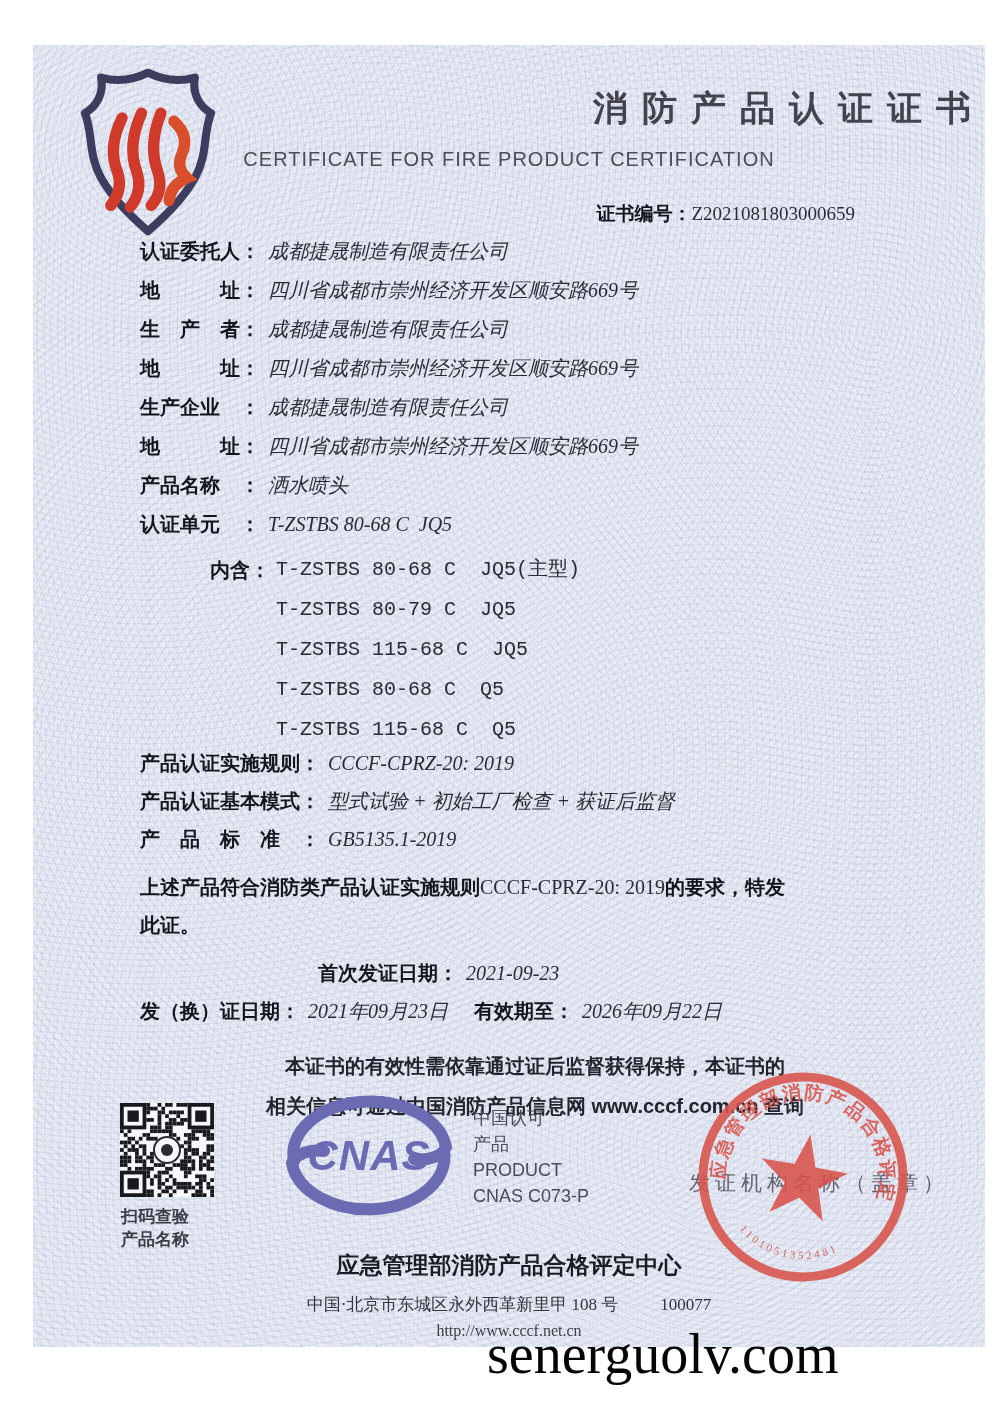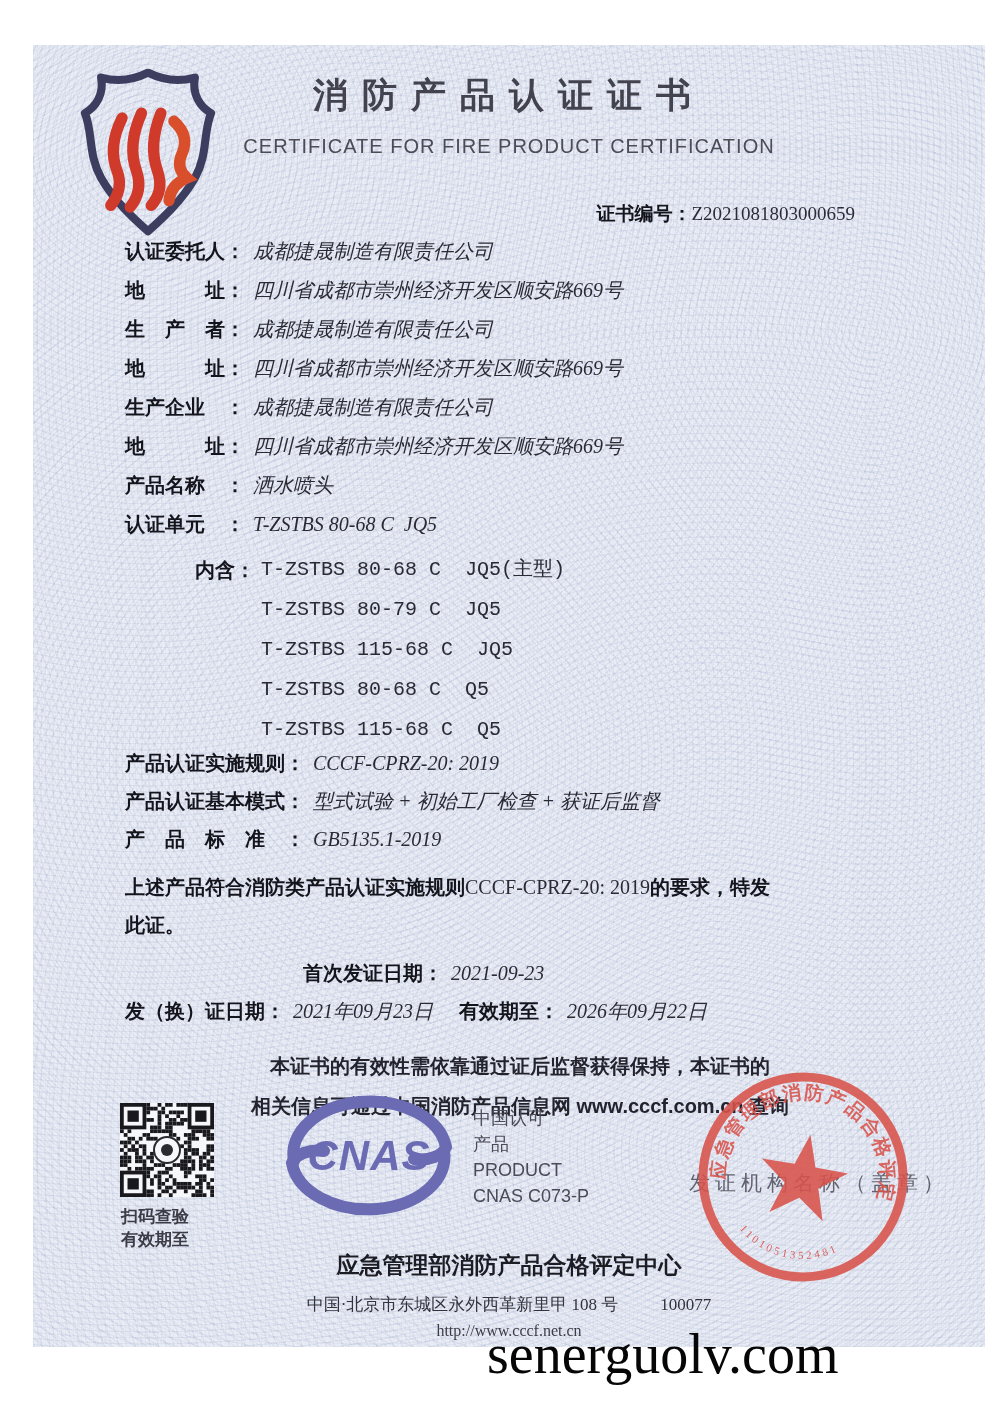--- a/index.html
+++ b/index.html
@@ -7,27 +7,27 @@
         font-family:"Liberation Serif",serif;}
   .scan{position:absolute;left:33px;top:45px;width:952px;height:1302px;
         background-color:#e9ecf4;
         background-image:
           repeating-radial-gradient(circle at 12% 8%,  rgba(95,115,175,.09) 0 1.4px, rgba(0,0,0,0) 1.4px 6px),
           repeating-radial-gradient(circle at 88% 22%, rgba(95,115,175,.08) 0 1.4px, rgba(0,0,0,0) 1.4px 7px),
           repeating-radial-gradient(circle at 35% 55%, rgba(95,115,175,.07) 0 1.4px, rgba(0,0,0,0) 1.4px 6.4px),
           repeating-radial-gradient(circle at 72% 85%, rgba(95,115,175,.08) 0 1.4px, rgba(0,0,0,0) 1.4px 7.4px),
           repeating-linear-gradient(90deg, rgba(120,140,190,.05) 0 1px, rgba(0,0,0,0) 1px 4px);}
   .logo{position:absolute;left:29px;top:18px;width:172px;height:178px;}
-  .title{padding-top:27px;text-align:center;font-family:"Liberation Sans",sans-serif;
+  .title{padding-top:40px;text-align:right;font-family:"Liberation Sans",sans-serif;
          font-size:35px;font-weight:bold;letter-spacing:14px;color:#43434f;}
   .subtitle{margin-top:16px;text-align:center;font-family:"Liberation Sans",sans-serif;
             font-size:20px;color:#4c4c57;letter-spacing:1px;}
   .certno{position:absolute;top:156px;right:130px;font-size:19px;color:#2c2c38;}
   .certno .lbl{font-weight:600;}
-  .content{position:absolute;left:92px;top:193px;width:815px;}
+  .content{position:absolute;left:107px;top:193px;width:815px;}
   .row{display:flex;align-items:baseline;height:39px;font-size:20px;}
   .lbl{font-family:"Liberation Sans",sans-serif;font-weight:bold;color:#14141c;white-space:pre;}
   .val{color:#2a2a34;white-space:pre;margin-left:8px;font-style:italic;}
   .models{display:flex;margin-left:70px;font-size:20px;}
   .models .lbl{line-height:40px;}
   .models .mcol{margin-left:6px;font-family:Liberation Mono, monospace;}
   .models .mline{line-height:40px;color:#2a2a34;white-space:pre;}
   .rrow{display:flex;align-items:baseline;height:38px;font-size:20px;}
   .statement{margin-top:4px;font-size:20px;line-height:38px;width:780px;color:#14141c;}
   .statement .b{font-family:"Liberation Sans",sans-serif;font-weight:bold;}
@@ -394,21 +394,21 @@
         <rect x="71.44" y="3.76" width="18.799999999999997" height="18.799999999999997" fill="#f6f7fa"></rect>
         <rect x="75.19999999999999" y="7.52" width="11.28" height="11.28" fill="#19191d"></rect>
         <rect x="0" y="67.67999999999999" width="26.32" height="26.32" fill="#19191d"></rect>
         <rect x="3.76" y="71.44" width="18.799999999999997" height="18.799999999999997" fill="#f6f7fa"></rect>
         <rect x="7.52" y="75.19999999999999" width="11.28" height="11.28" fill="#19191d"></rect>
         <circle cx="47" cy="47" r="13" fill="#f6f7fa" stroke="#2a2a30" stroke-width="2"></circle>
         <circle cx="47" cy="47" r="6" fill="#2a2a30"></circle>
       </svg>
     <div class="qrcap">
       <div>扫码查验</div>
-      <div>有效期至</div>
+      <div>产品名称</div>
     </div>
 
     <svg class="cnas" viewBox="0 0 186 132">
       <path d="M18 72 A76 52 0 0 1 170 58 A26 16 0 0 1 138 70" fill="none" stroke="#6a6bb3" stroke-width="12" stroke-linecap="round"></path>
       <path d="M168 62 A76 52 0 0 1 16 74 A26 16 0 0 1 48 62" fill="none" stroke="#6a6bb3" stroke-width="12" stroke-linecap="round"></path>
       <text x="93" y="81" text-anchor="middle" font-family="Liberation Sans, sans-serif" font-size="42" font-weight="bold" font-style="italic" fill="#6a6bb3" letter-spacing="1">CNAS</text>
     </svg>
 
     <div class="accred">
       <div>中国认可</div>

